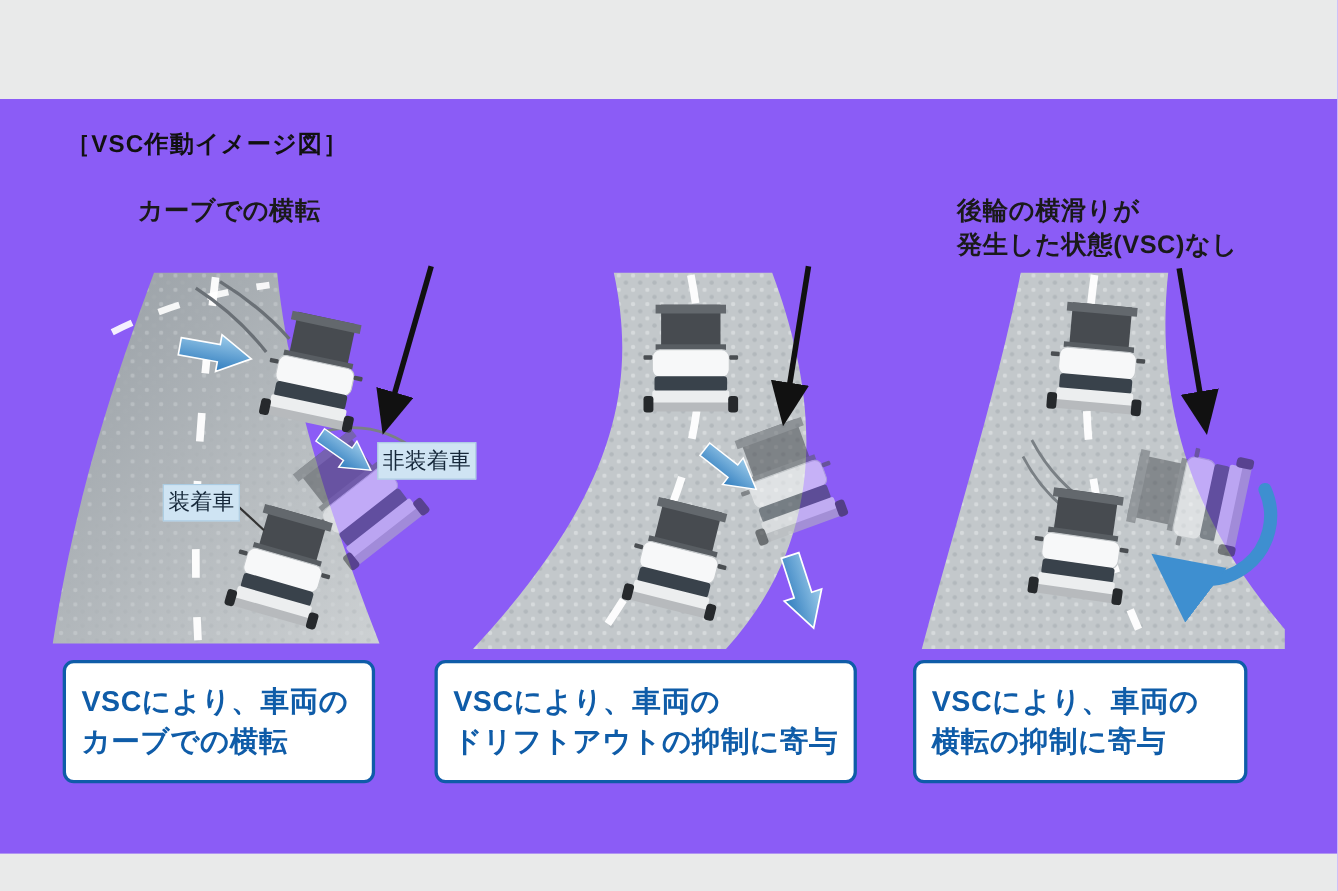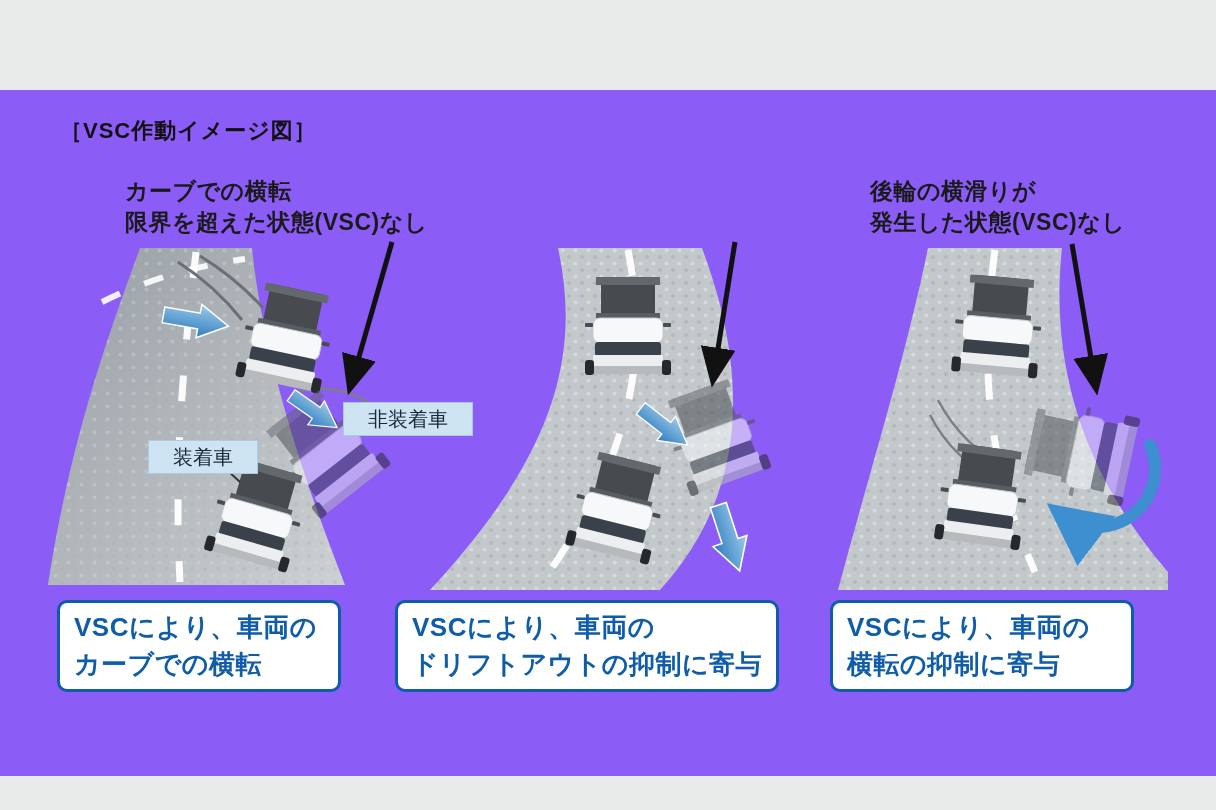--- a/index.html
+++ b/index.html
@@ -17,26 +17,26 @@
   }
   .caption{
     position:absolute;font-size:23px;font-weight:700;color:#1a1a1a;line-height:31px;
     white-space:nowrap;letter-spacing:0.5px;
   }
   #caption-1{left:125px;top:176px;}
   #caption-2{left:481px;top:176px;}
   #caption-3{left:846px;top:176px;margin-left:24px;}
   .vehicle-label{
     position:absolute;background:#cfe4f3;border:1px solid #aacbe2;color:#16283a;
-    font-size:20px;font-weight:500;line-height:28px;padding:2px 24px;white-space:nowrap;
+    font-size:20px;font-weight:500;line-height:28px;padding:2px 4px;white-space:nowrap;
   }
   #label-equipped{left:148px;top:424px;margin-top:16px;}
   #label-not-equipped{left:343px;top:402px;}
   .result-box{
-    position:absolute;height:92px;background:#ffffff;border:3px solid #0f5ca8;border-radius:10px;
+    position:absolute;height:112px;background:#ffffff;border:3px solid #0f5ca8;border-radius:10px;
     color:#0f5ca8;font-size:26px;font-weight:700;line-height:37px;padding:6px 14px;
     box-sizing:border-box;display:flex;flex-direction:column;justify-content:center;
     white-space:nowrap;letter-spacing:0.5px;
   }
   #result-box-1{left:57px;top:600px;width:284px;}
   #result-box-2{left:395px;top:600px;width:384px;}
   #result-box-3{left:830px;top:600px;width:304px;}
 </style>
 </head>
 <body>
@@ -149,21 +149,20 @@
 
       <path d="M 1150,445 A 58,58 0 0 1 1062,515" fill="none" stroke="#3e8fd0" stroke-width="12" stroke-linecap="round" marker-end="url(#blueHead)"></path>
       <line x1="1072" y1="244" x2="1096" y2="388" stroke="#111" stroke-width="5" marker-end="url(#blackHead)"></line>
     </g>
   </svg>
 
   <div class="page-title">［VSC作動イメージ図］</div>
 
   <div class="caption" id="caption-1">
     <div>カーブでの横転</div>
-    <div>限界を超えた状態(VSC)なし</div>
   </div>
   <div class="caption" id="caption-3">
     <div>後輪の横滑りが</div>
     <div>発生した状態(VSC)なし</div>
   </div>
 
   <div class="vehicle-label" id="label-equipped">装着車</div>
   <div class="vehicle-label" id="label-not-equipped">非装着車</div>
 
   <div class="result-box" id="result-box-1">

